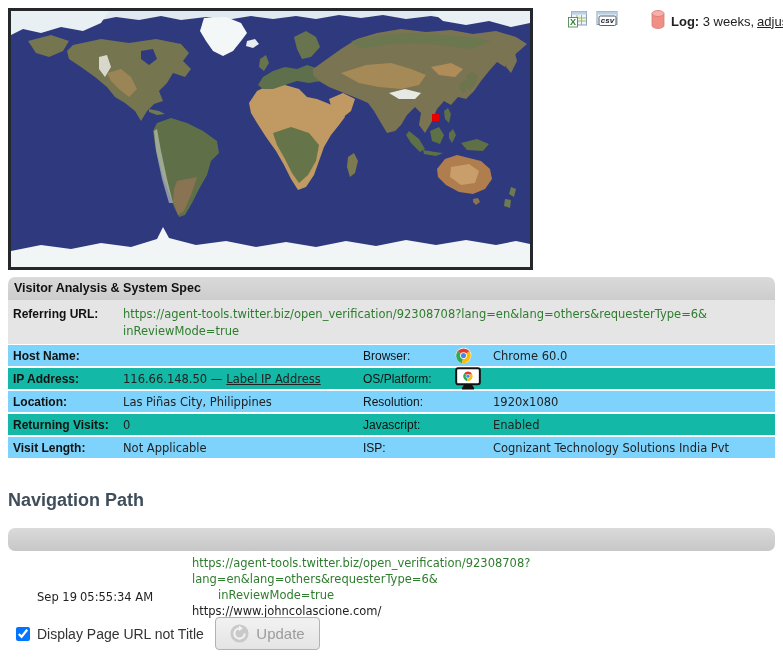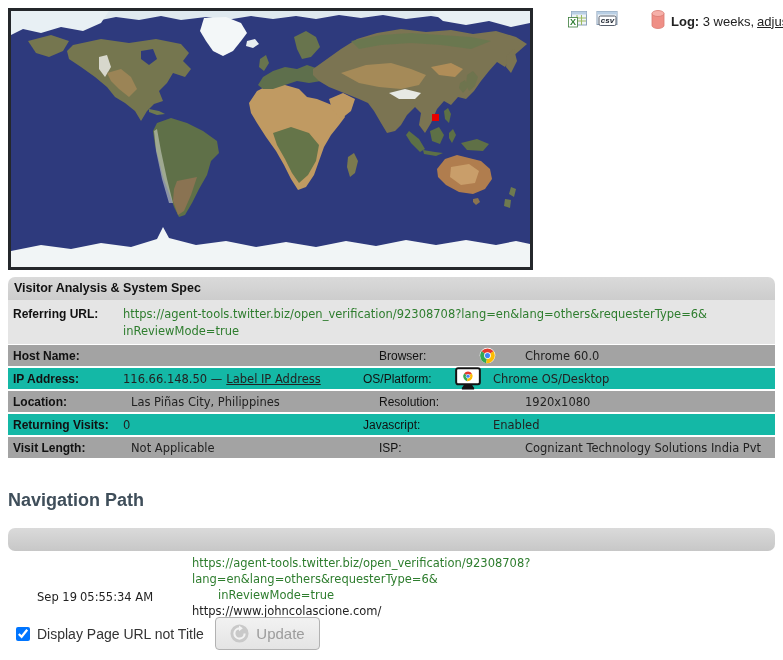--- a/index.html
+++ b/index.html
@@ -36,21 +36,21 @@
   #spec-bar { top:277px; }
   
   .ref-row { position:absolute; left:8px; top:300px; width:767px; height:44px; background:#e5e5e5; }
   .ref-label { position:absolute; left:5px; top:7px; font-size:12px; font-weight:bold; }
   .ref-value { position:absolute; left:115px; top:6px; width:645px;
                font-family:"DejaVu Sans",sans-serif; font-size:11.5px; line-height:17px; }
   .green-link { color:#2e7d2e; text-decoration:none; cursor:pointer; }
   
   .spec-table { position:absolute; left:8px; top:345px; width:767px; }
   .srow { display:flex; align-items:center; height:21px; margin-bottom:2px; }
-  .srow.odd  { background:#a3a3a3;gap:8px; }
+  .srow.odd  { background:#7dd3fc; }
   .srow.even { background:#14b8a6; }
   .c-l1 { width:115px; padding-left:5px; font-size:12px; font-weight:bold; }
   .c-v1 { width:240px; font-family:"DejaVu Sans",sans-serif; font-size:11.5px; color:#222; }
   .c-l2 { width:85px;  font-size:12px; font-weight:normal; }
   .c-ic { width:45px;  display:flex; align-items:center; }
   .c-ic svg { margin-left:7px; }
   .c-v2 { flex:1; font-family:"DejaVu Sans",sans-serif; font-size:11.5px; color:#222; }
   .plain-link { color:#222; text-decoration:underline; cursor:pointer; margin-left:4px; }
   
   .nav-heading { position:absolute; left:8px; top:490px; font-size:18px; font-weight:bold; color:#3f4e5a; }
@@ -210,21 +210,20 @@
           <path d="M24,24 L7,12 A22,22 0 0 1 41,12 Z" fill="#e33b2e"></path>
           <path d="M24,24 L7,12 A22,22 0 0 0 20,45.6 Z" fill="#34a853"></path>
           <path d="M24,24 L20,45.6 A22,22 0 0 0 41,12 Z" fill="#fbbc05"></path>
           <circle cx="24" cy="24" r="9.5" fill="#fff"></circle>
           <circle cx="24" cy="24" r="7.2" fill="#4285f4"></circle>
         </g>
         <path d="M12,23 h10 l3,4.5 h-16 Z" fill="#131313"></path>
         <rect x="9" y="27" width="16" height="2.4" fill="#131313"></rect>
       </svg>
     </span>
-    <span class="c-v2">Chrome OS/Desktop</span>
   </div>
 
   <div class="srow odd">
     <span class="c-l1">Location:</span>
     <span class="c-v1">Las Piñas City, Philippines</span>
     <span class="c-l2">Resolution:</span>
     <span class="c-ic"></span>
     <span class="c-v2">1920x1080</span>
   </div>
 

